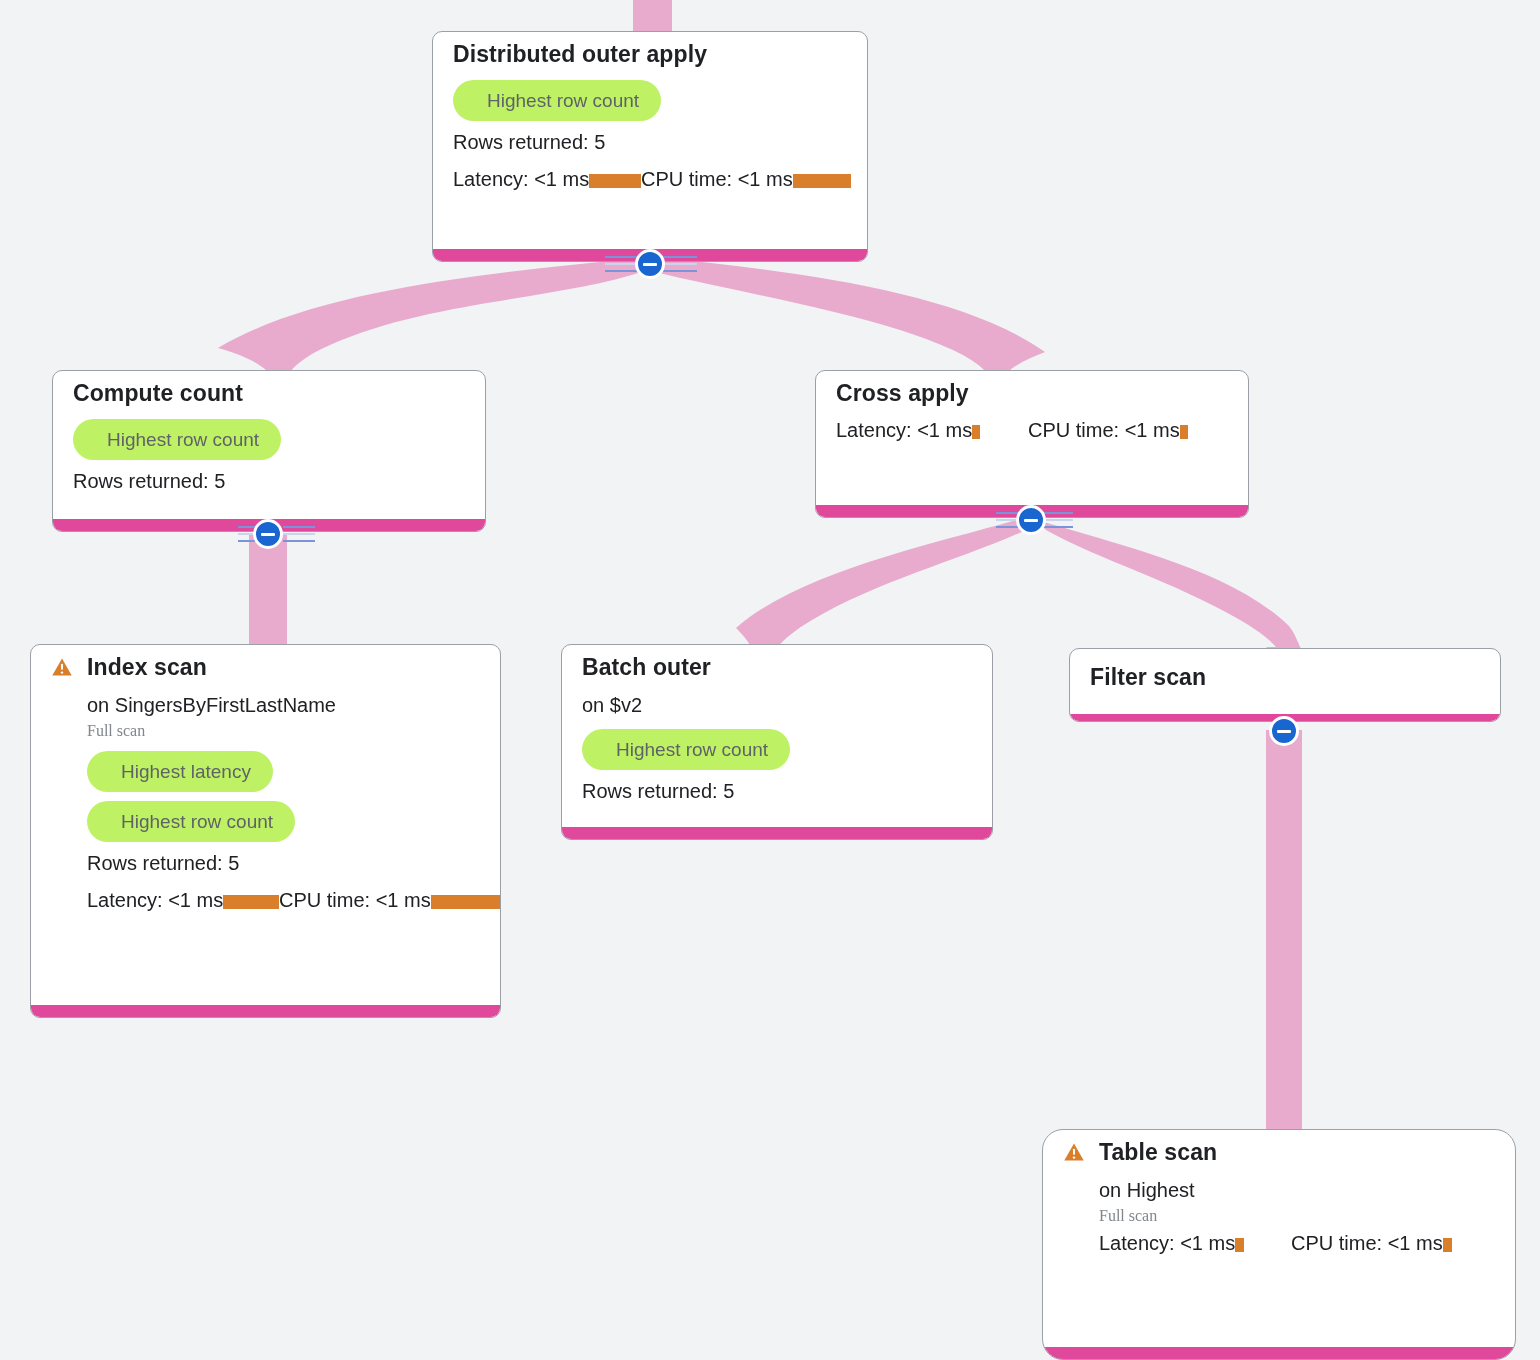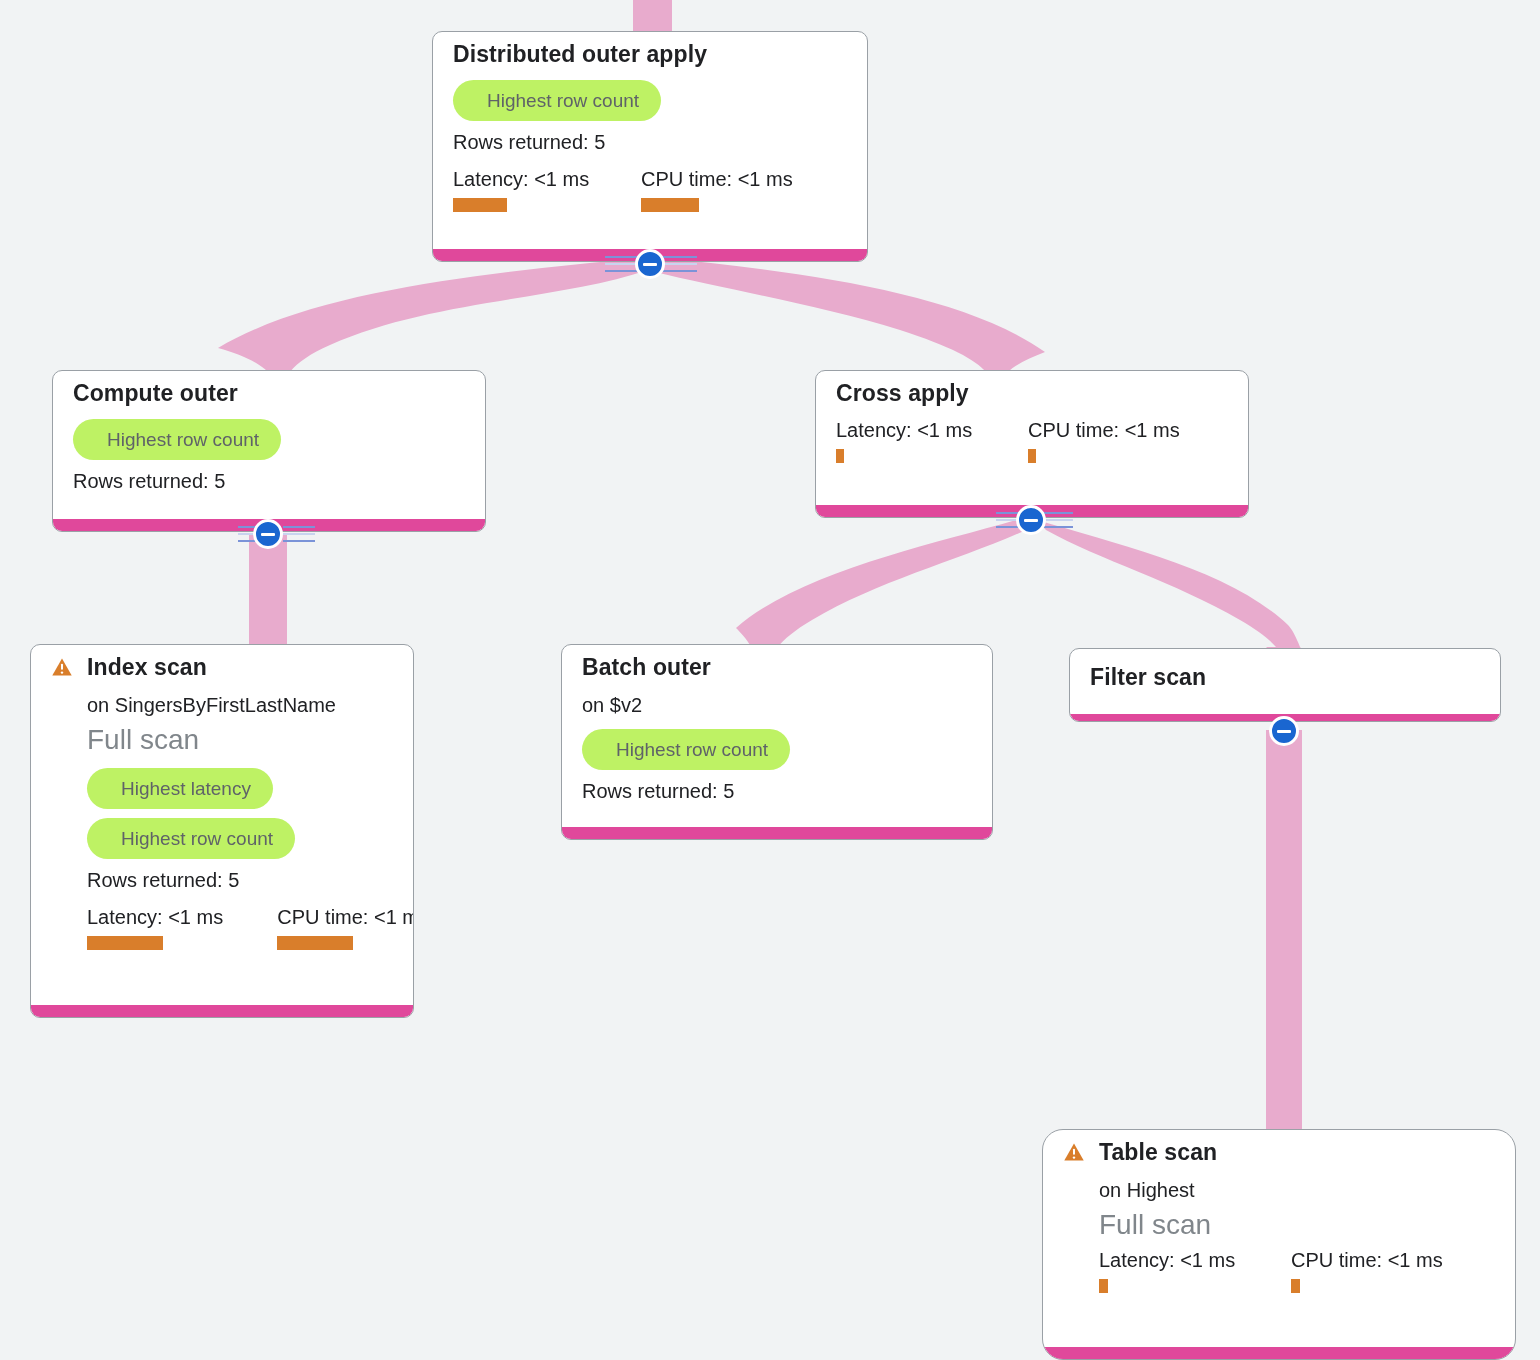--- a/index.html
+++ b/index.html
@@ -91,24 +91,25 @@
   }
 
   .node-subtitle {
     font-size: 20px;
     color: #202124;
     line-height: 1.45;
     margin-top: 7px;
     white-space: nowrap;
   }
   .node-scantype {
-    font-size: 28px;
+    font-size: 16px;
     color: #80868b;
     line-height: 1.4;
     white-space: nowrap;
+    font-family: Liberation Serif, serif;
   }
 
   .badge {
     display: inline-block;
     background: #bef264;
     color: #5f6368;
     font-size: 19px;
     line-height: 1;
     padding: 11px 22px 11px 34px;
     border-radius: 999px;
@@ -123,21 +124,21 @@
     white-space: nowrap;
   }
 
   .metrics {
     display: flex;
     margin-top: 13px;
     width: 100%;
   }
   .metric {
     display: flex;
-    flex-direction: column;
+    flex-direction: row;
     align-items: flex-start;
   }
   .metric-label {
     font-size: 20px;
     color: #202124;
     white-space: nowrap;
     line-height: 1.2;
   }
   .metric-bar {
     margin-top: 7px;
@@ -261,21 +262,21 @@
   <div class="toggle-rails" style="left:661px; top:256px; width:36px;">
       <span></span>
       <span></span>
       <span></span>
     </div>
   <div class="toggle" style="left:635px; top:249px;"></div>
 
   <div class="node" style="left:52px; top:370px; width:434px; height:162px;">
     <div class="node-body">
       <div class="title-row">
-        <div class="node-title">Compute outer</div>
+        <div class="node-title">Compute count</div>
       </div>
       <div class="detail">
         <span class="badge">Highest row count</span>
         <div class="rows-returned">Rows returned: 5</div>
       </div>
     </div>
     <div class="node-accent"></div>
   </div>
   <div class="toggle-rails" style="left:238px; top:526px; width:32px;">
       <span></span>
@@ -314,21 +315,21 @@
       <span></span>
       <span></span>
     </div>
   <div class="toggle-rails" style="left:1041px; top:512px; width:32px;">
       <span></span>
       <span></span>
       <span></span>
     </div>
   <div class="toggle" style="left:1016px; top:505px;"></div>
 
-  <div class="node" style="left:30px; top:644px; width:384px; height:374px;">
+  <div class="node" style="left:30px; top:644px; width:471px; height:374px;">
     <div class="node-body">
       <div class="title-row">
         <svg class="warn-icon" viewBox="0 0 24 24" xmlns="http://www.w3.org/2000/svg">
           <path d="M12 2.6 L22.6 21.2 L1.4 21.2 Z" fill="#d97e2b"></path>
           <rect x="10.9" y="8.4" width="2.2" height="6.6" rx="1" fill="#ffffff"></rect>
           <circle cx="12" cy="18.1" r="1.3" fill="#ffffff"></circle>
         </svg>
         <div class="node-title">Index scan</div>
       </div>
       <div class="detail indented">

